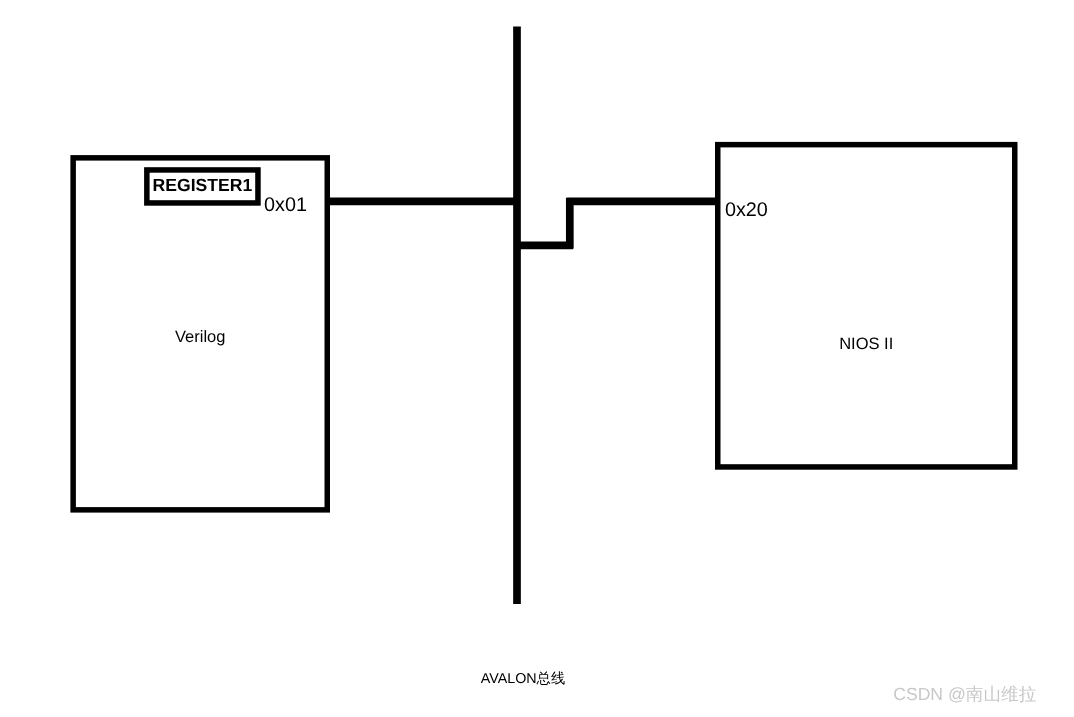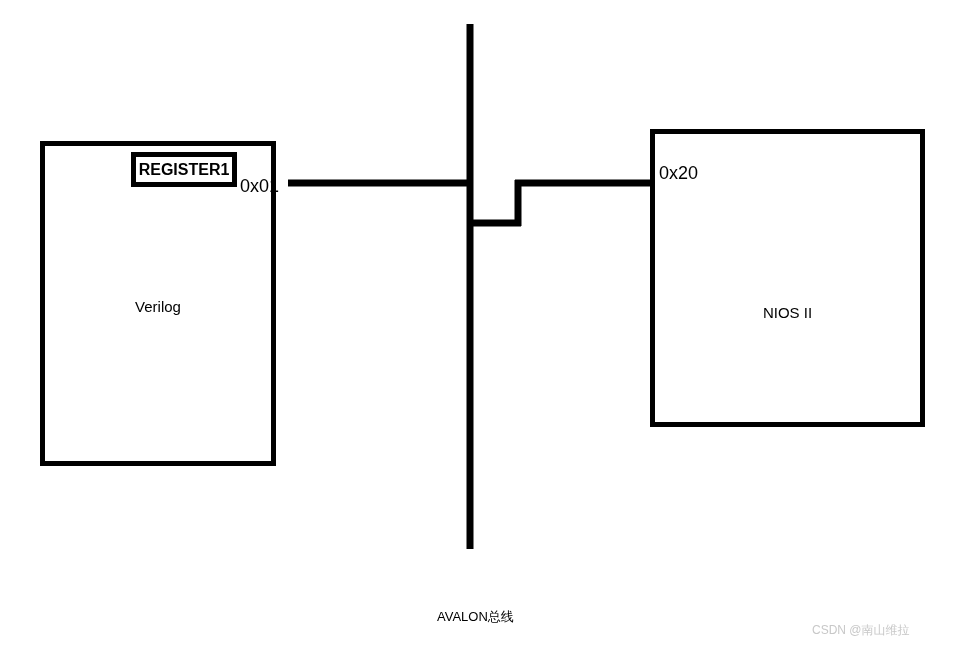--- a/index.html
+++ b/index.html
@@ -33,21 +33,21 @@
   }
 
   
   .module-box {
     position: absolute;
     border: 5px solid #000000;
     background: #ffffff;
     box-sizing: border-box;
   }
   #module-verilog {
-    left: 40px;
+    left: 64px;
     top: 141px;
     width: 236px;
     height: 325px;
   }
   #module-nios {
     left: 650px;
     top: 129px;
     width: 275px;
     height: 298px;
   }
@@ -88,34 +88,34 @@
     height: 38px;
   }
 
   
   .address-label {
     position: absolute;
     font-size: 18px;
     color: #000000;
   }
   #address-label-1 { left: 240px; top: 176px; }
-  #address-label-2 { left: 659px; top: 163px; }
+  #address-label-2 { left: 659px; top: 180px; }
 
   
   #bus-label {
     left: 437px;
     top: 610px;
     font-size: 13px;
   }
 
   
   #watermark {
     left: 812px;
     top: 624px;
-    font-size: 12px;
+    font-size: 16px;
     color: #c8c8c8;
   }
 </style>
 </head>
 <body>
 
 <div id="canvas">
 
   <svg id="diagram-svg" viewBox="0 0 976 652" xmlns="http://www.w3.org/2000/svg">
 

